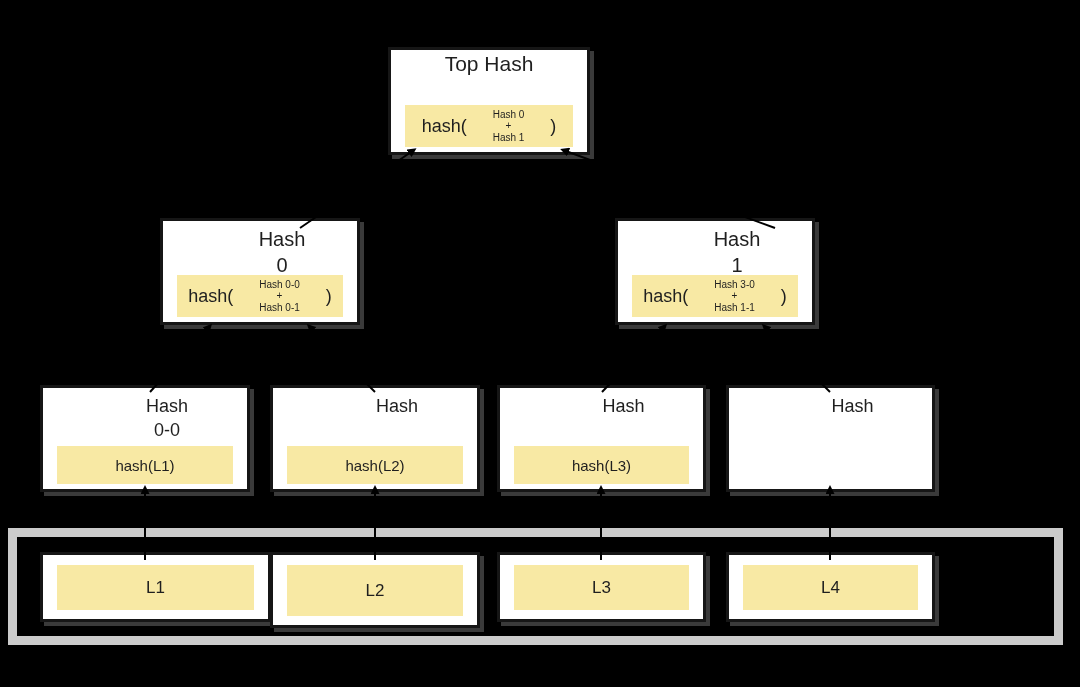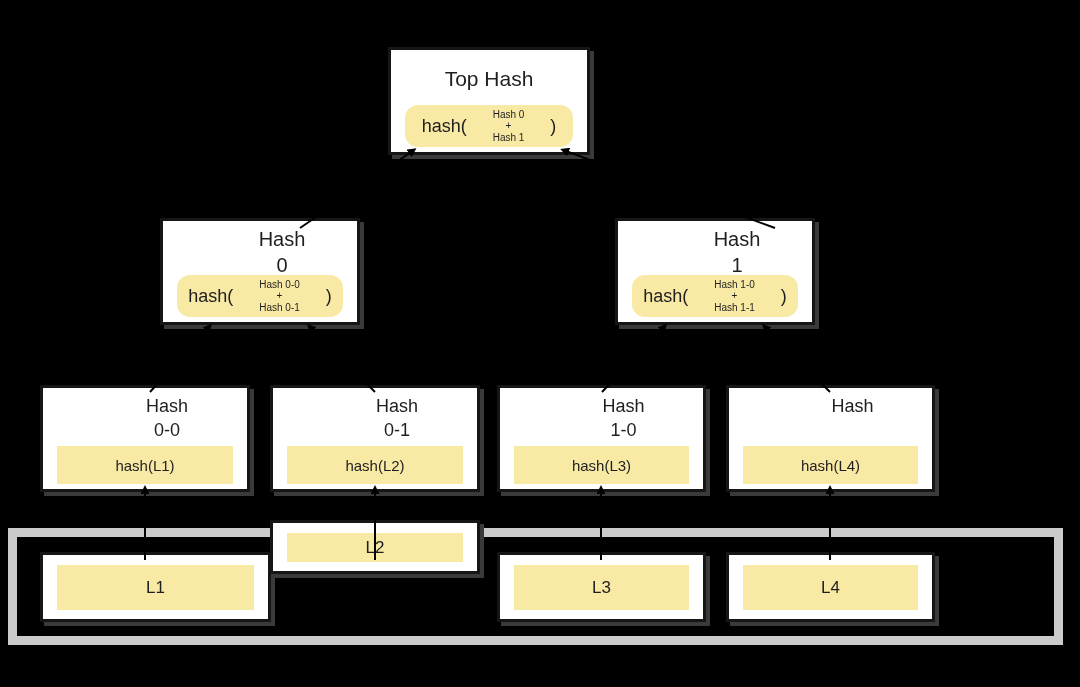--- a/index.html
+++ b/index.html
@@ -28,34 +28,34 @@
     box-sizing: border-box;
     background: #ffffff;
     border: 3px solid #161616;
     box-shadow: 4px 4px 0 #3a3a3a;
     z-index: 2;
   }
   .title {
     text-align: center;
     color: #1f1f1f;
   }
-  .root .title { margin-top: 15px; font-size: 21px; line-height: 1.3; }
+  .root .title { font-size: 21px; line-height: 1.3; }
   .branch .title { margin-top: 5px; font-size: 20px; line-height: 1.3; }
   .leafhash .title { margin-top: 6px; font-size: 18px; line-height: 1.35; }
   .title span { display: block; padding-left: 44px; }
 
   .band {
     position: absolute;
     left: 14px; right: 14px;
     background: #f8e9a4;
     display: flex;
     align-items: center;
     justify-content: center;
   }
-  .root .band, .branch .band { bottom: 5px; height: 42px; gap: 26px; font-size: 18px; border-radius: 13px; }
+  .root .band, .branch .band { bottom: 5px; height: 42px; gap: 26px; font-size: 18px; }
   .leafhash .band { bottom: 5px; height: 38px; font-size: 15px; }
   .stack {
     display: flex;
     flex-direction: column;
     align-items: center;
     justify-content: flex-start;
     font-size: 10px;
     line-height: 1.12;
     text-align: center;
   }
@@ -107,63 +107,60 @@
   </div>
 
   <div class="node branch" style="left:615px; top:218px; width:200px; height:107px;">
     <div class="title">
       <span>Hash</span>
       <span>1</span>
     </div>
     <div class="band">
       <span>hash(</span>
       <span class="stack">
-        <span>Hash 1-0</span>
+        <span>Hash 3-0</span>
         <span>+</span>
         <span>Hash 1-1</span>
       </span>
       <span>)</span>
     </div>
   </div>
 
   <div class="node leafhash" style="left:40px; top:385px; width:210px; height:107px;">
     <div class="title">
       <span>Hash</span>
       <span>0-0</span>
     </div>
     <div class="band">hash(L1)</div>
   </div>
 
   <div class="node leafhash" style="left:270px; top:385px; width:210px; height:107px;">
     <div class="title">
       <span>Hash</span>
-      <span>0-1</span>
     </div>
     <div class="band">hash(L2)</div>
   </div>
 
   <div class="node leafhash" style="left:497px; top:385px; width:209px; height:107px;">
     <div class="title">
       <span>Hash</span>
-      <span>1-0</span>
     </div>
     <div class="band">hash(L3)</div>
   </div>
 
   <div class="node leafhash" style="left:726px; top:385px; width:209px; height:107px;">
     <div class="title">
       <span>Hash</span>
     </div>
-    <div class="band">hash(L4)</div>
   </div>
 
   <div class="node leaf" style="left:40px; top:552px; width:231px; height:70px;">
     <div class="band">L1</div>
   </div>
-  <div class="node leaf" style="left:270px; top:520px; width:210px; height:54px;">
+  <div class="node leaf" style="left:270px; top:552px; width:210px; height:76px;">
     <div class="band">L2</div>
   </div>
   <div class="node leaf" style="left:497px; top:552px; width:209px; height:70px;">
     <div class="band">L3</div>
   </div>
   <div class="node leaf" style="left:726px; top:552px; width:209px; height:70px;text-align:right;">
     <div class="band">L4</div>
   </div>
 
   <svg class="arrows" viewBox="0 0 1080 687">

